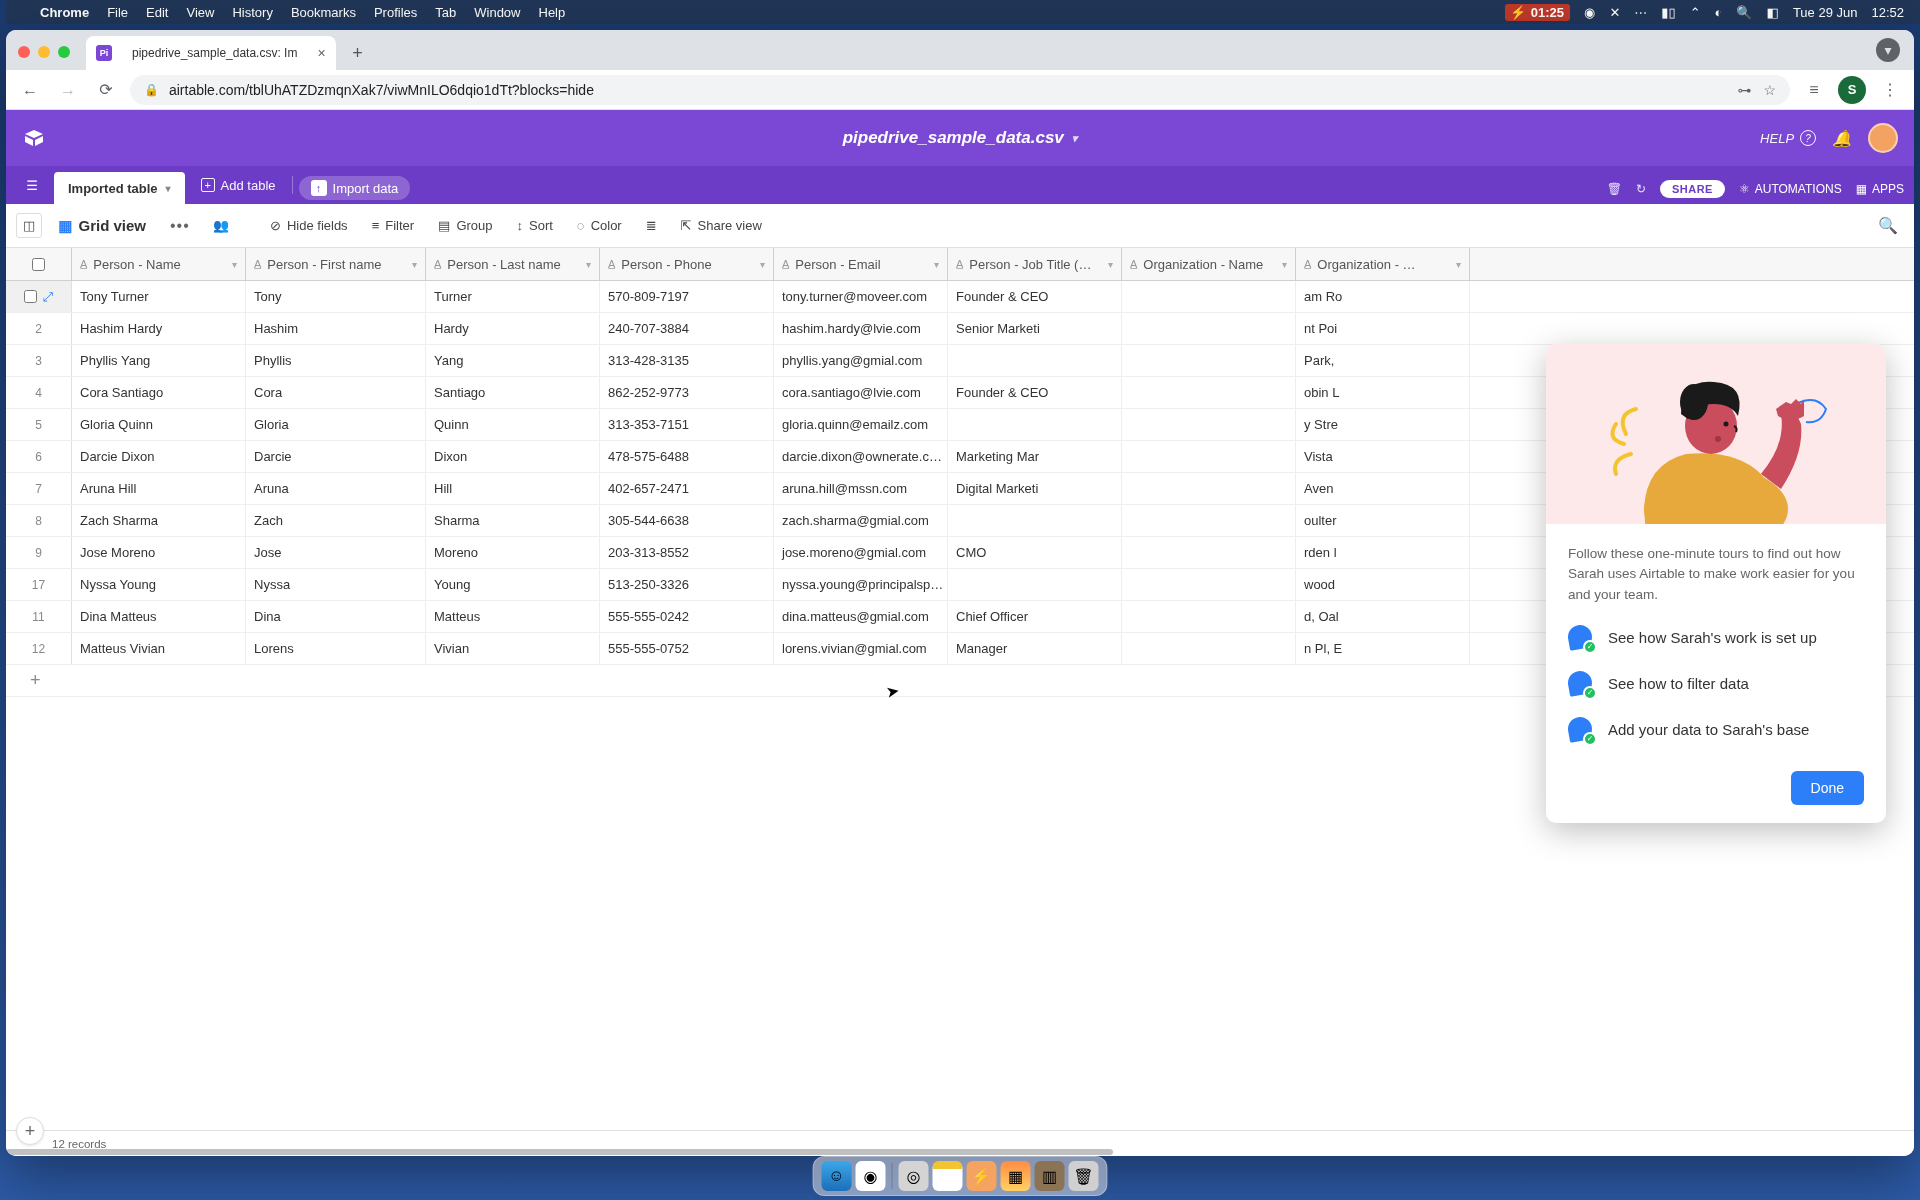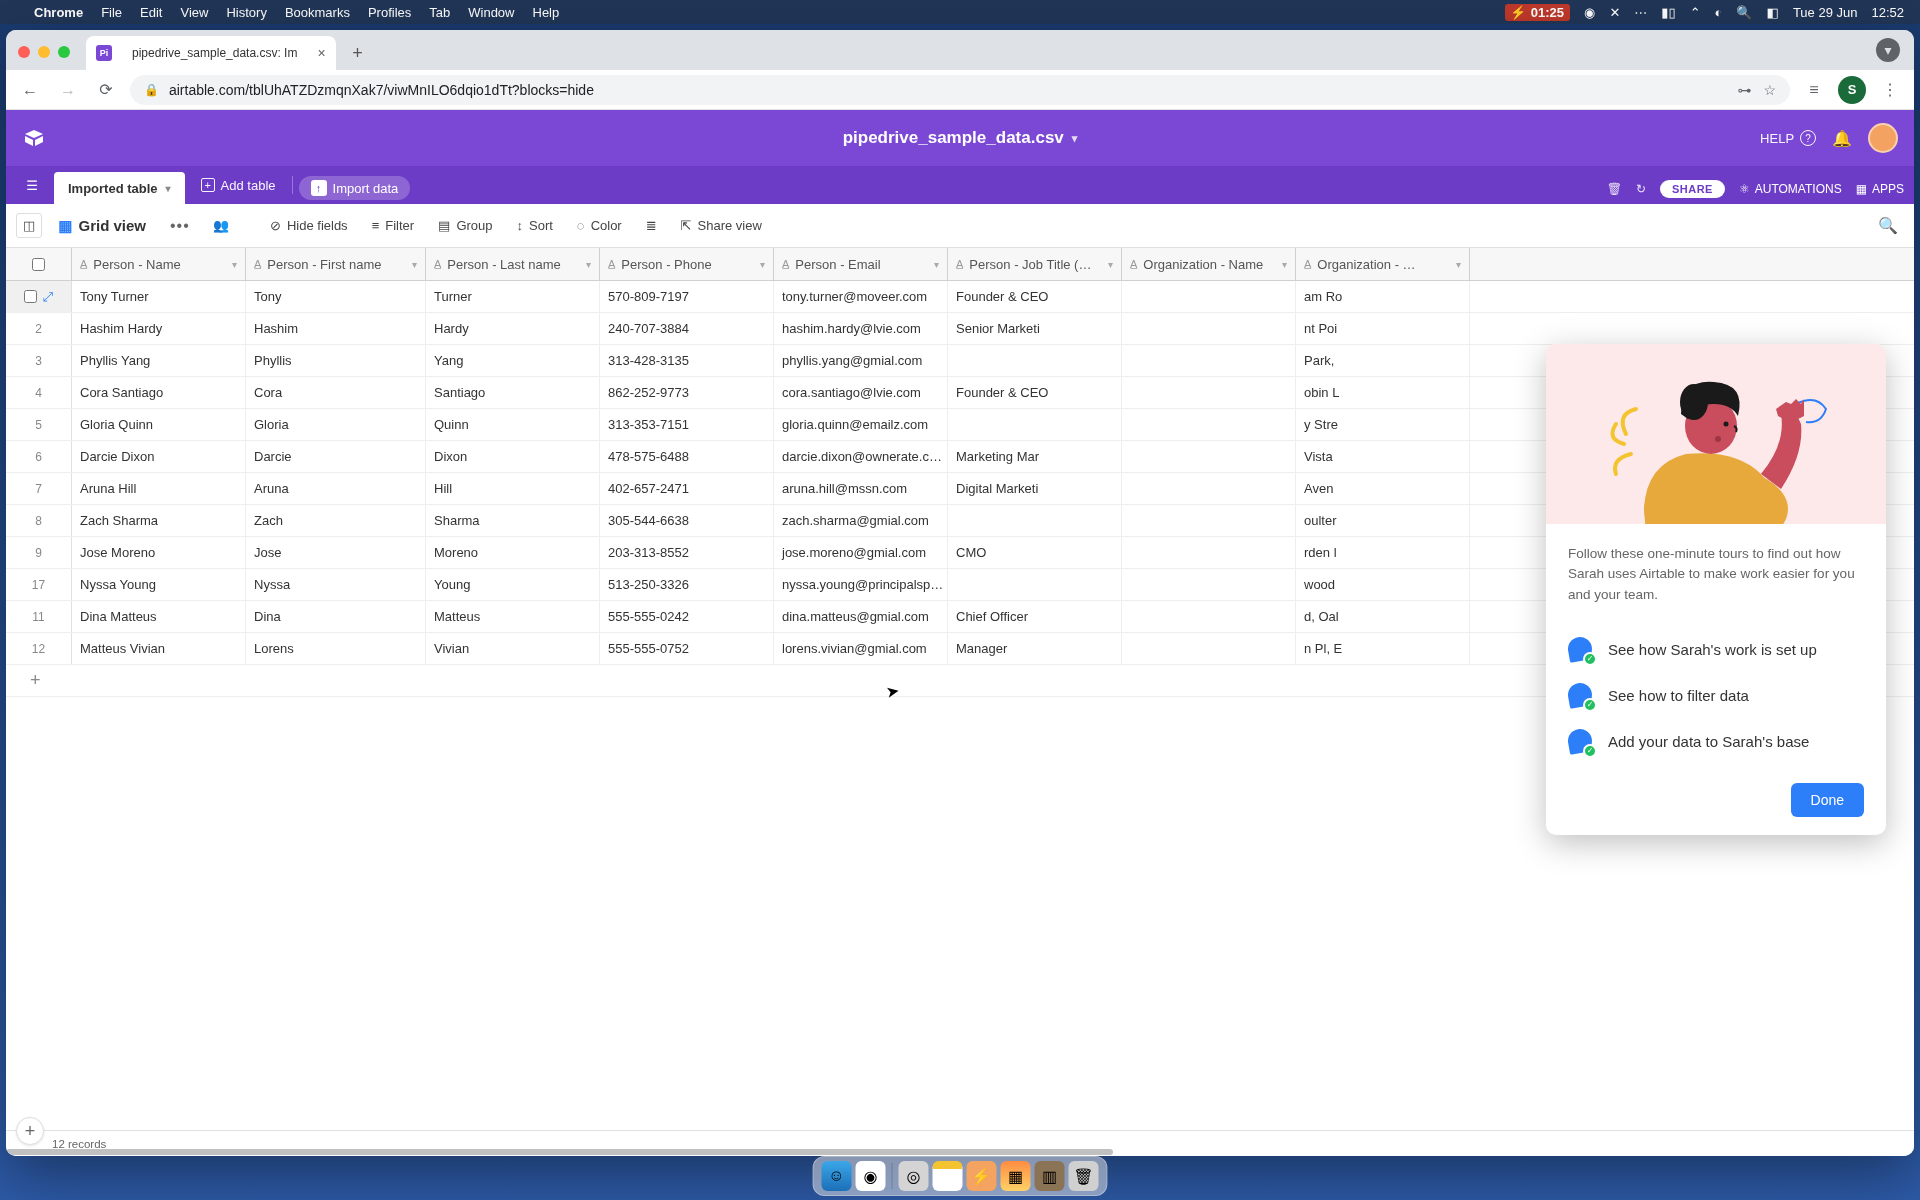--- a/index.html
+++ b/index.html
@@ -17,20 +17,21 @@
 .menubar {
   height: 24px;
   background: rgba(50,50,50,0.35);
   backdrop-filter: blur(20px);
   display: flex;
   align-items: center;
   padding: 0 16px;
   color: #fff;
   font-size: 13px;
   justify-content: space-between;
+  margin-left: 6px;
 }
 .menubar-left, .menubar-right { display: flex; align-items: center; gap: 18px; }
 .menubar-right { gap: 14px; }
 .apple-logo { font-size: 15px; }
 .menubar .app-name { font-weight: 600; }
 .menu-item { cursor: default; }
 .battery-widget { display:flex; align-items:center; gap:4px; background:#c0392b; padding:1px 6px; border-radius:3px; font-weight:600;}
 
 
 .chrome-window {
@@ -108,20 +109,21 @@
 
 
 .at-header {
   height:56px;
   background:#7b48d6;
   display:flex;
   align-items:center;
   padding:0 16px;
   color:#fff;
   position:relative;
+  font-style:italic;
 }
 .at-logo { width:24px; height:24px; }
 .at-logo svg { width:100%; height:100%; }
 .at-title-wrap {
   position:absolute;
   left:50%;
   transform:translateX(-50%);
   display:flex;
   align-items:center;
   gap:8px;
@@ -358,21 +360,21 @@
   font-size:14px;
 }
 .welcome-illustration {
   height:180px;
   background:#fde9e9;
   position:relative;
   overflow:hidden;
 }
 .welcome-body { padding:20px 22px 18px; }
 .welcome-title { font-size:20px; font-weight:500; color:#222; line-height:1.35; margin-bottom:12px;}
-.welcome-desc { font-size:13.5px; color:#666; line-height:1.5; margin-bottom:22px;}
+.welcome-desc { font-size:13.5px; color:#666; line-height:1.5; margin-bottom:10px;}
 .welcome-step {
   display:flex;
   align-items:center;
   gap:14px;
   padding:10px 0;
   font-size:15px;
   color:#333;
   cursor:pointer;
 }
 .step-icon {

